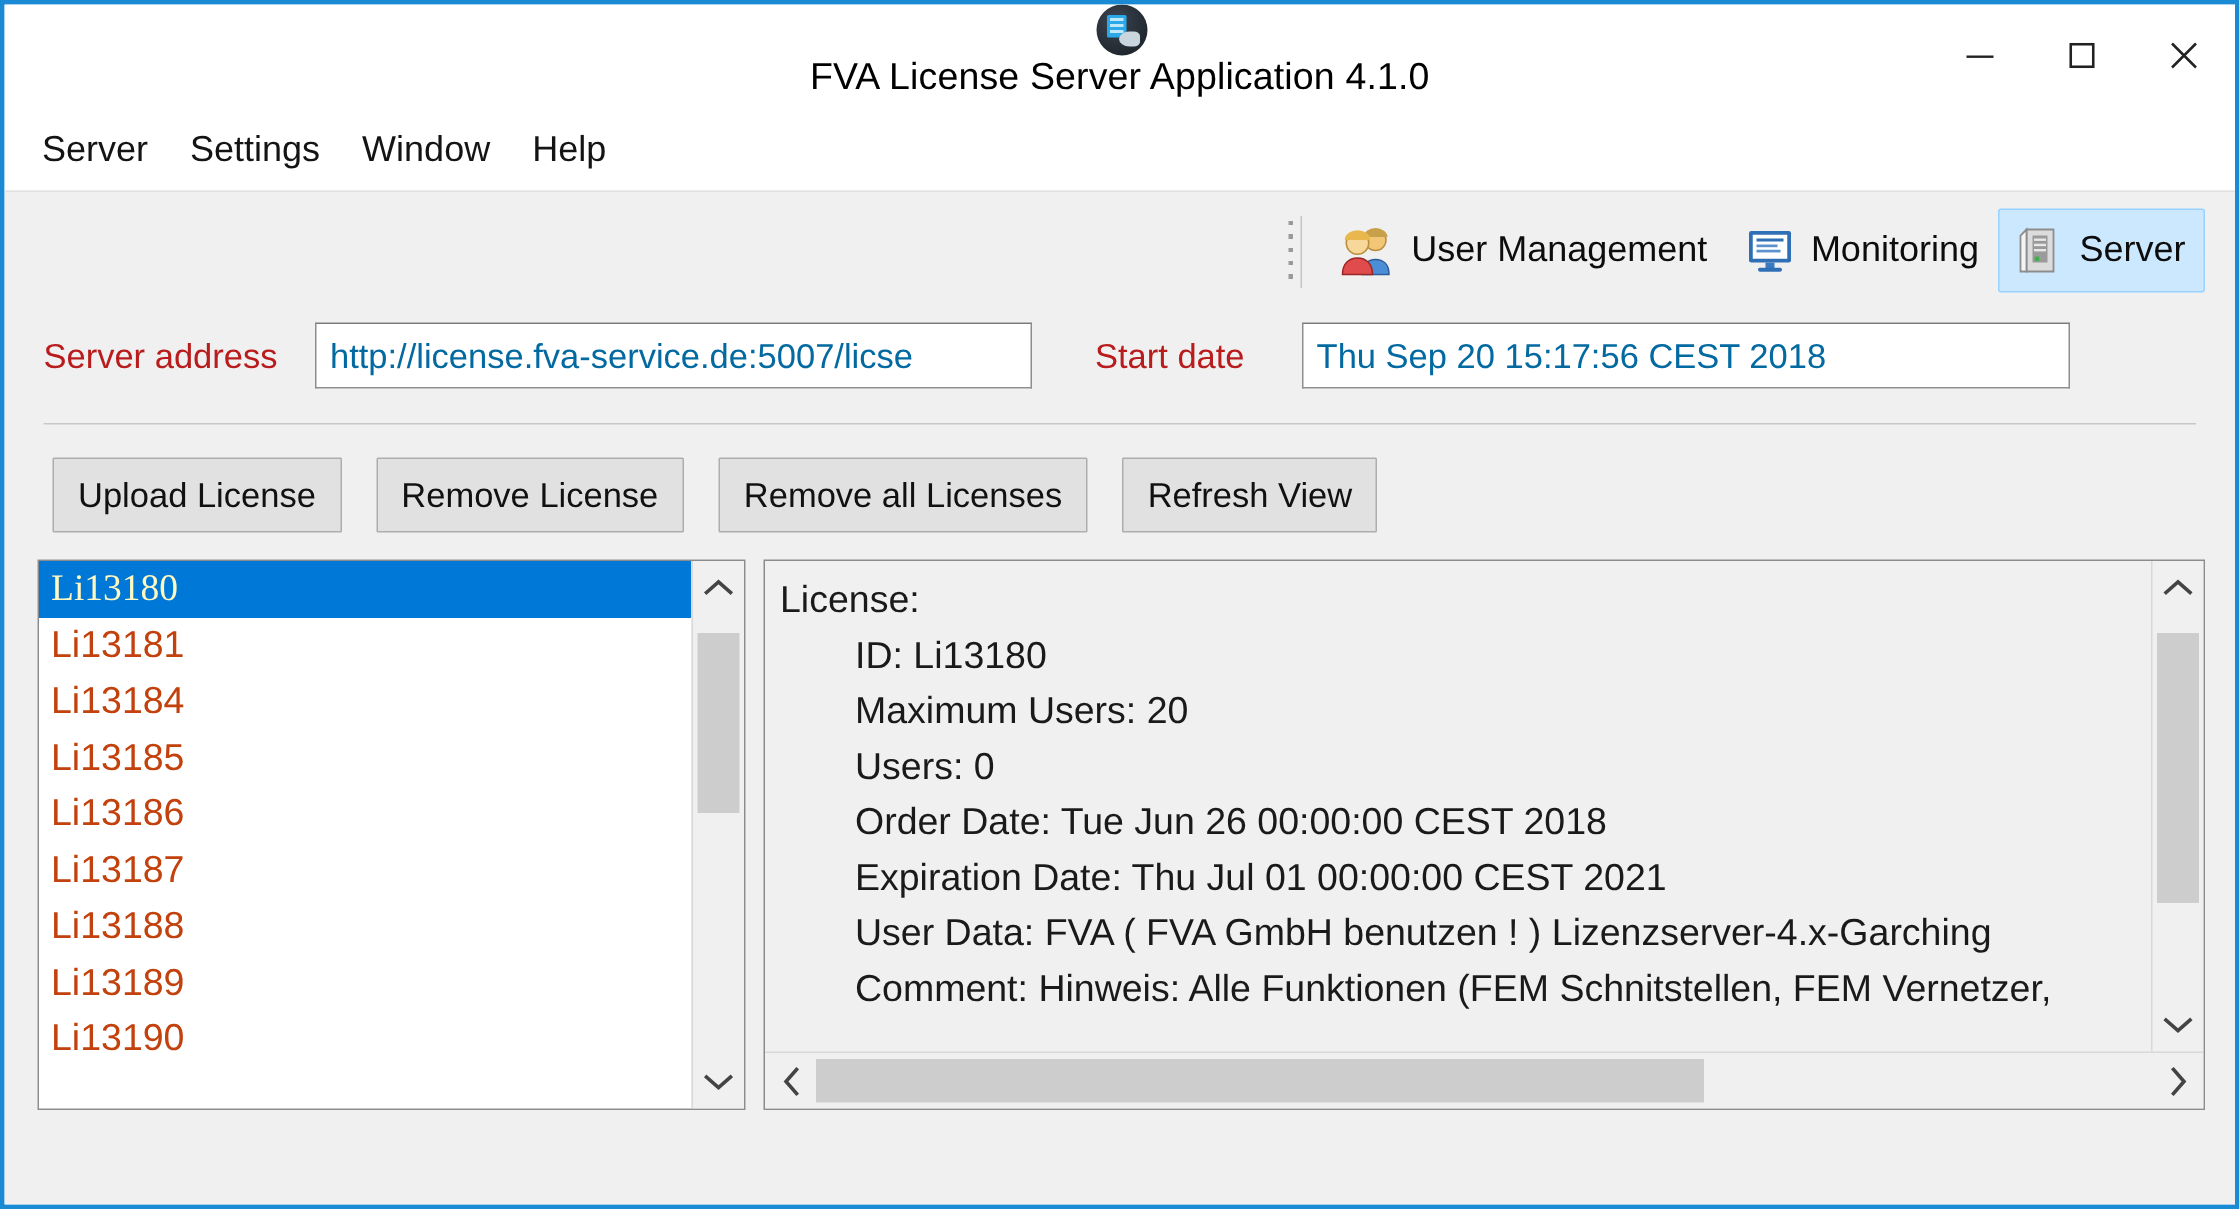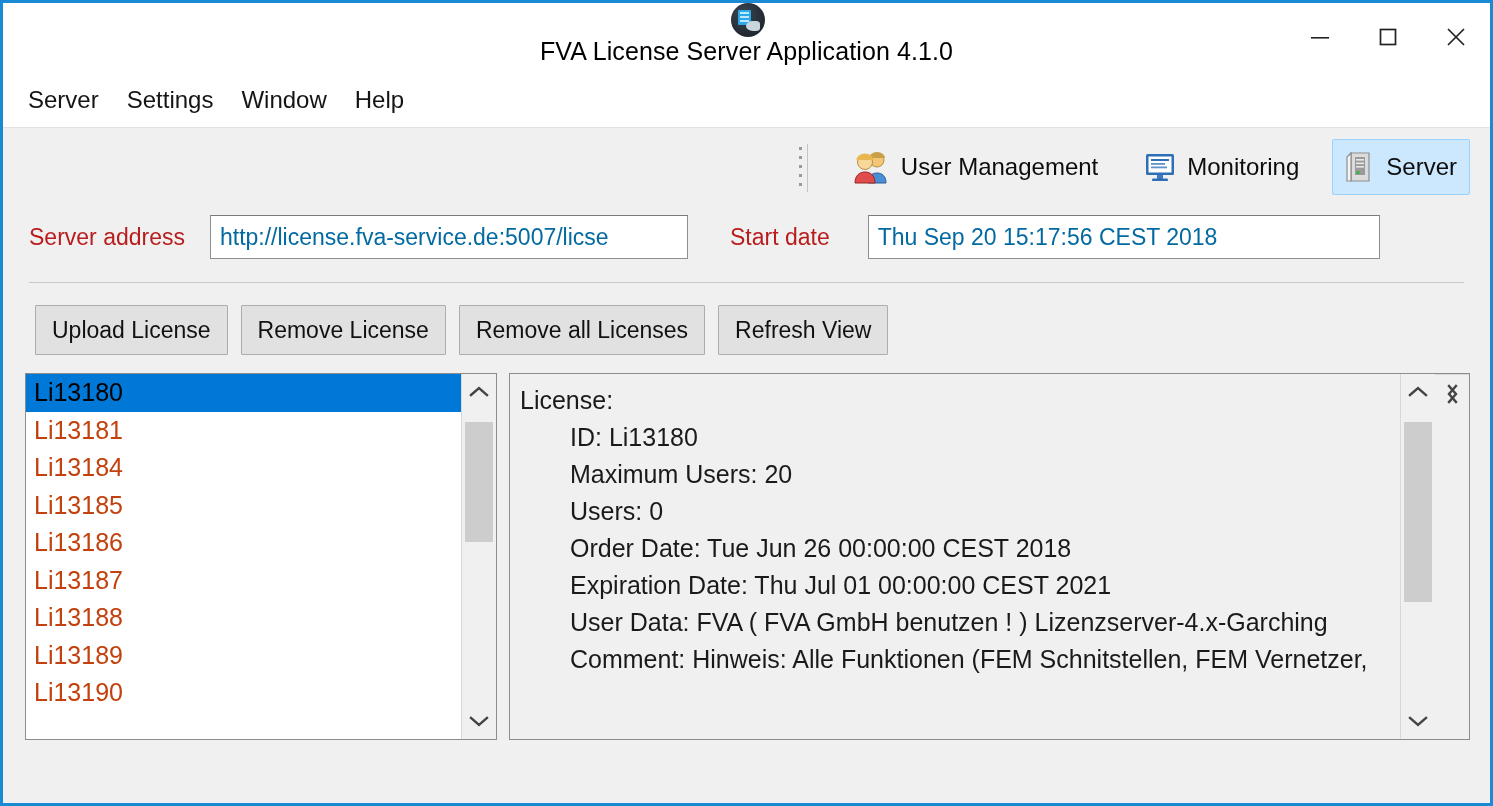--- a/index.html
+++ b/index.html
@@ -102,21 +102,20 @@
   }
 
   
   #toolbar {
     position: relative;
     height: 78px;
     display: flex;
     align-items: center;
     justify-content: flex-end;
     padding-right: 20px;
-    gap: 20px;
   }
   #tb-handle {
     width: 14px; height: 56px;
     margin-right: 10px;
     position: relative;
     flex: none;
   }
   #tb-handle .dots {
     position: absolute; left: 2px; top: 8px;
     width: 3px; height: 40px;
@@ -183,21 +182,21 @@
   
   #divider {
     height: 1px;
     background: #c8c8c8;
     margin: 14px 26px 0 26px;
   }
 
   
   #btn-row {
     display: flex;
-    gap: 13px;
+    gap: 23px;
     padding: 22px 0 0 32px;
   }
   .action-btn {
     background: #e1e1e1;
     border: 1px solid #adadad;
     height: 50px;
     padding: 0 16px;
     font-size: 23px;
     color: #111111;
     font-family: "Liberation Sans", sans-serif;
@@ -232,21 +231,22 @@
     height: 37.5px;
     line-height: 37.5px;
     font-size: 25px;
     color: #c2410c;
     padding-left: 8px;
     white-space: nowrap;
     cursor: default;
   }
   .list-item.selected {
     background: #0078d7;
-    color: #000000;
+    color: #fef9c3;
+    font-family: Liberation Serif, serif;
   }
 
   
   .vscroll {
     width: 35px;
     background: #f0f0f0;
     border-left: 1px solid #d8d8d8;
     position: relative;
     flex: none;
   }
@@ -263,21 +263,21 @@
     cursor: default;
   }
 
   
   #detail-panel {
     position: relative;
     flex: 1;
     background: #f0f0f0;
     border: 1px solid #8c8c8c;
     display: flex;
-    flex-direction: row;
+    flex-direction: column;
     overflow: hidden;
   }
   #detail-top {
     flex: 1;
     display: flex;
     overflow: hidden;
   }
   #detail-text {
     flex: 1;
     padding: 8px 0 0 10px;

